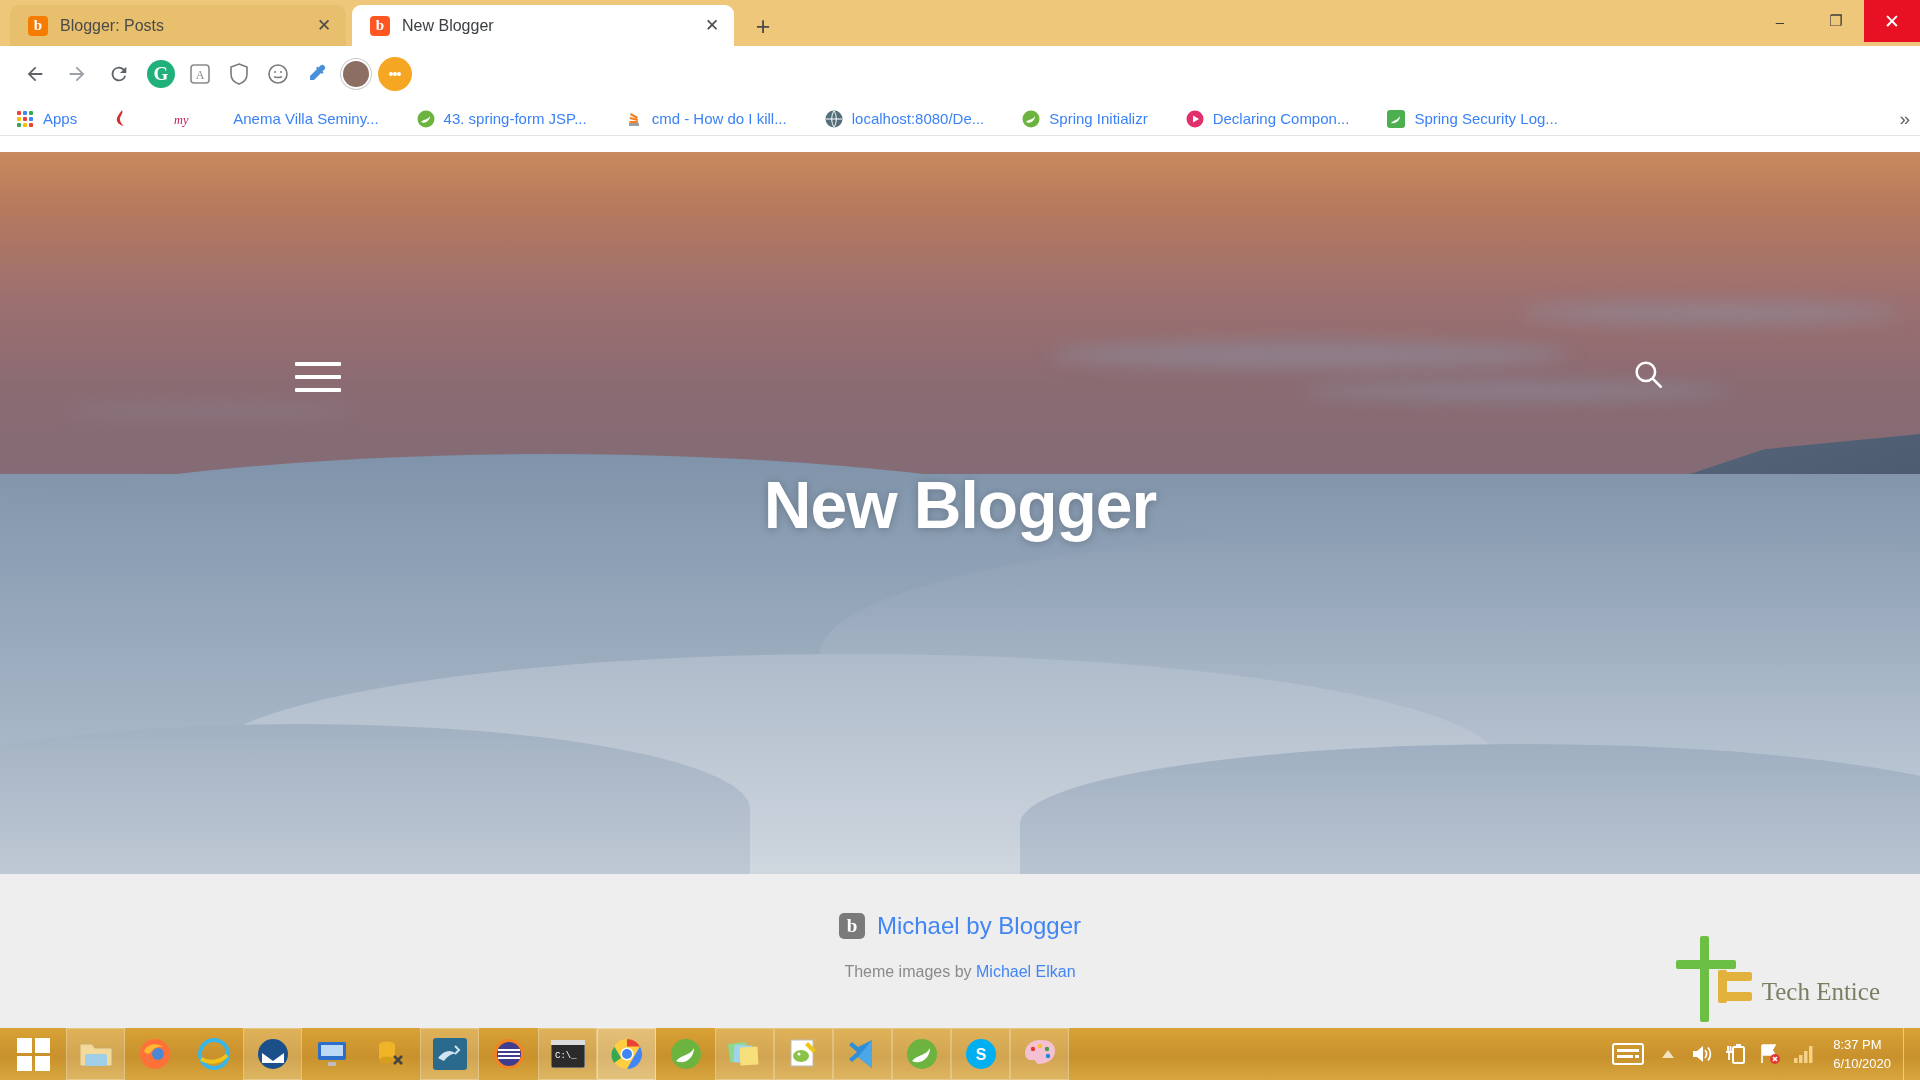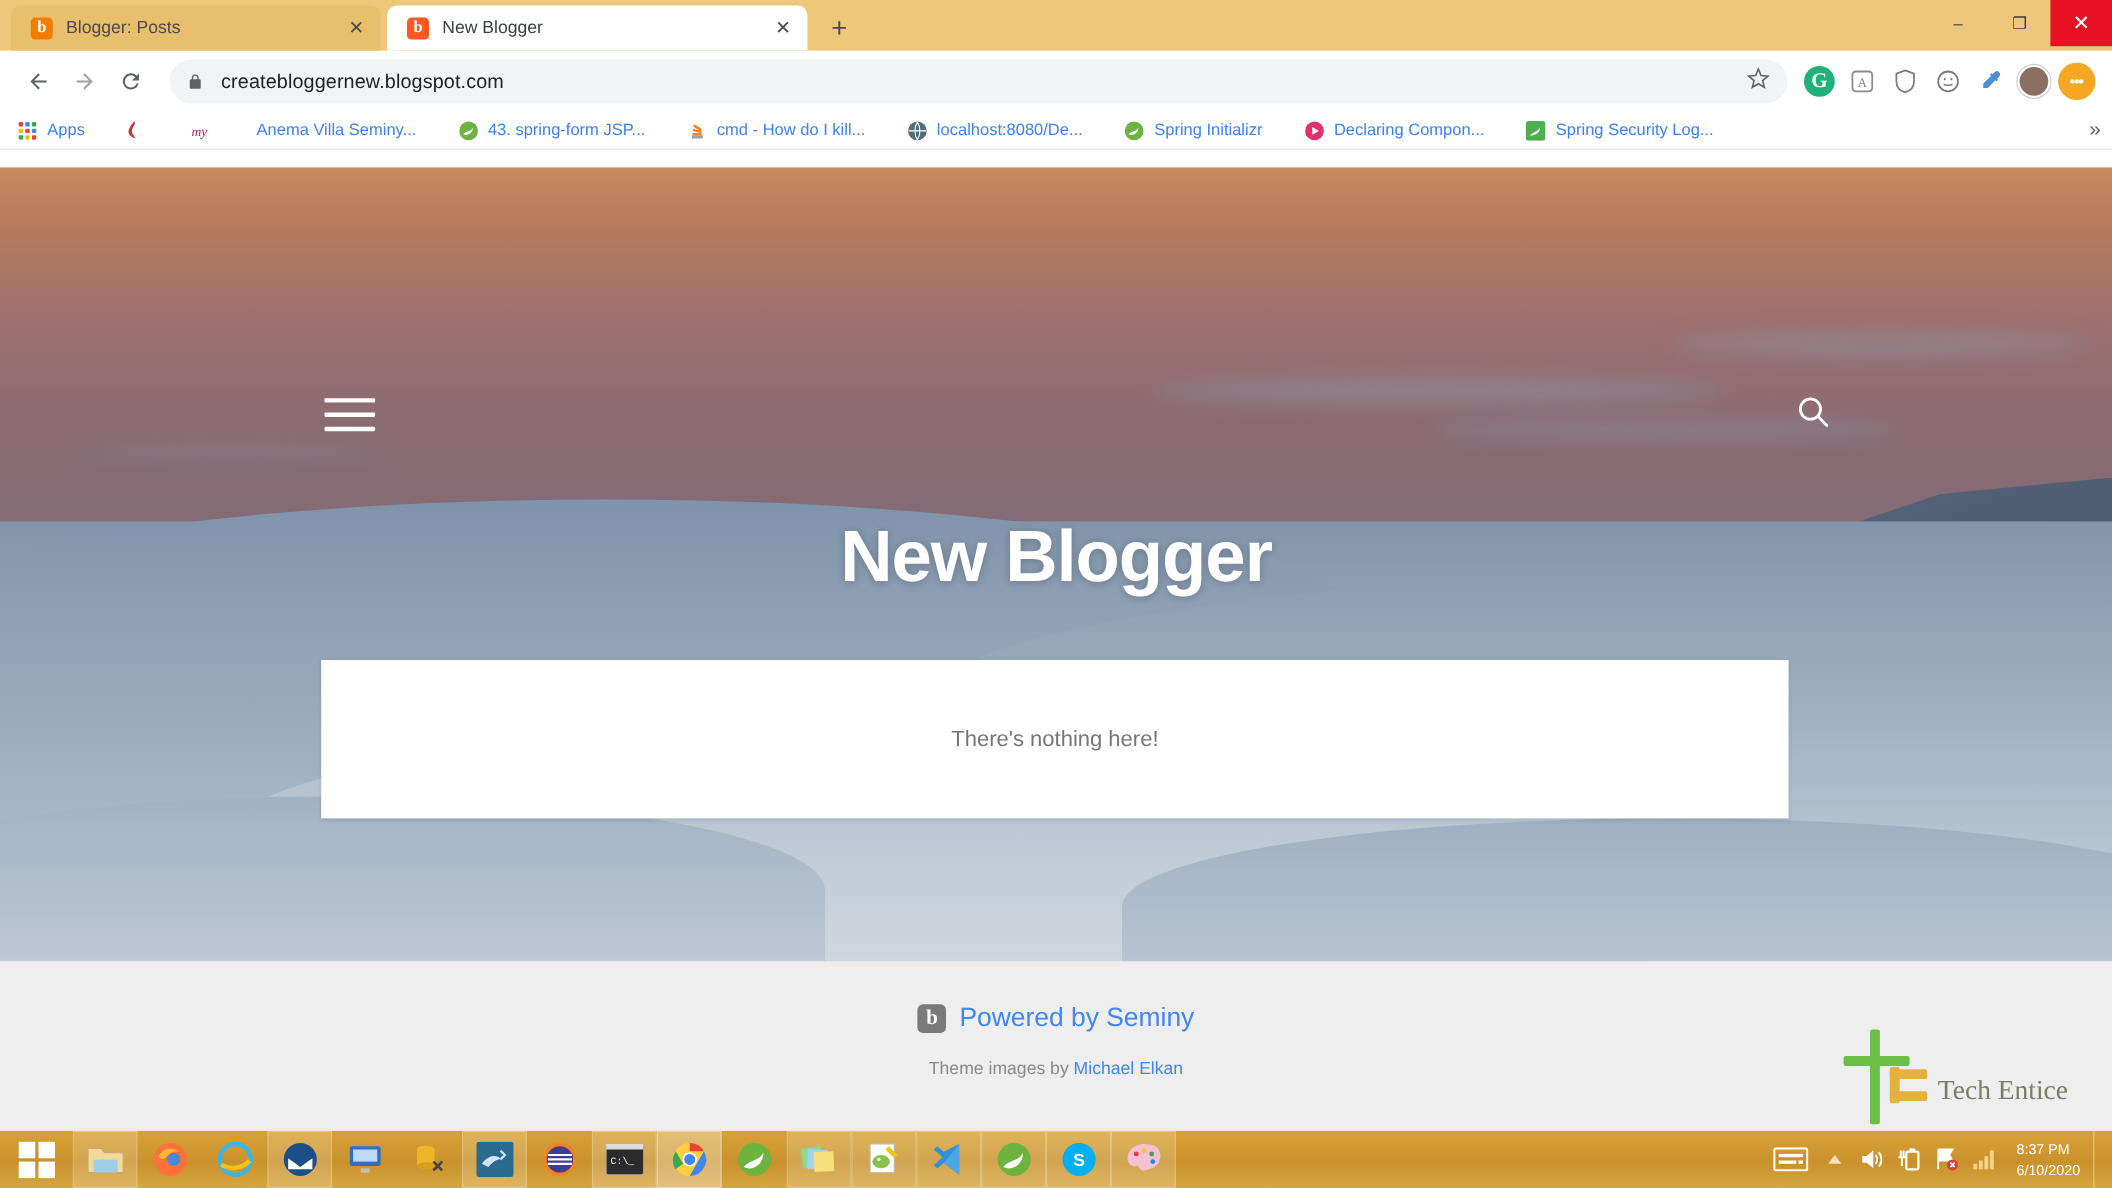--- a/index.html
+++ b/index.html
@@ -195,33 +195,20 @@
       <svg width="22" height="22" viewBox="0 0 24 24">
           <path d="M4 11h12.2l-5.6-5.6L12 4l8 8-8 8-1.4-1.4 5.6-5.6H4z" fill="#9aa0a6"></path>
         </svg>
     </div>
     <div class="navbtn">
       <svg width="22" height="22" viewBox="0 0 24 24">
           <path d="M17.65 6.35A8 8 0 1 0 19.73 14h-2.08A6 6 0 1 1 12 6a5.9 5.9 0 0 1 4.22 1.78L13 11h7V4z" fill="#5f6368"></path>
         </svg>
     </div>
 
-    <div class="omnibox">
-      <span class="lock">
-        <svg width="15" height="15" viewBox="0 0 24 24">
-            <path d="M18 8h-1V6a5 5 0 0 0-10 0v2H6a2 2 0 0 0-2 2v10a2 2 0 0 0 2 2h12a2 2 0 0 0 2-2V10a2 2 0 0 0-2-2zM9 6a3 3 0 0 1 6 0v2H9z" fill="#5f6368"></path>
-          </svg>
-      </span>
-      <span class="omni-url" title="Search Google or type a URL">createbloggernew.blogspot.com</span>
-      <span class="omni-star">
-        <svg width="21" height="21" viewBox="0 0 24 24">
-            <path d="M12 17.3l-6.2 3.7 1.7-7-5.5-4.7 7.2-.6L12 2l2.8 6.7 7.2.6-5.5 4.7 1.7 7z" fill="none" stroke="#5f6368" stroke-width="1.7"></path>
-          </svg>
-      </span>
-    </div>
 
     <div class="ext">
       <span class="ext-g">G</span>
     </div>
     <div class="ext">
       <svg width="24" height="24" viewBox="0 0 24 24">
           <rect x="3" y="3" width="18" height="18" rx="3" fill="none" stroke="#8a8a8a" stroke-width="1.6"></rect>
           <text x="12" y="17" font-size="12" text-anchor="middle" fill="#8a8a8a" font-family="Liberation Serif, serif">A</text>
         </svg>
     </div>
@@ -387,29 +374,26 @@
 
       <div class="search-btn">
         <svg width="34" height="34" viewBox="0 0 24 24">
           <circle cx="10.5" cy="10.5" r="6.5" fill="none" stroke="#fff" stroke-width="1.8"></circle>
           <path d="M15.5 15.5L21 21" stroke="#fff" stroke-width="1.8" stroke-linecap="round"></path>
         </svg>
       </div>
 
       <div class="blogtitle">New Blogger</div>
 
-      <div class="card">
-        <div class="card-msg">There's nothing here!</div>
-      </div>
     </div>
 
     <div class="footer">
       <div class="powered">
         <span class="bico">b</span>
-        <a href="#">Powered by Seminy</a>
+        <a href="#">Michael by Blogger</a>
       </div>
       <div class="themeline">
         <span>Theme images by</span>
         <a href="#">Michael Elkan</a>
       </div>
 
       <div class="watermark">
         <div class="wm-mark">
           <span class="bar" style="left:28px; top:0; width:9px; height:86px;"></span>
           <span class="bar" style="left:4px; top:24px; width:60px; height:9px;"></span>

